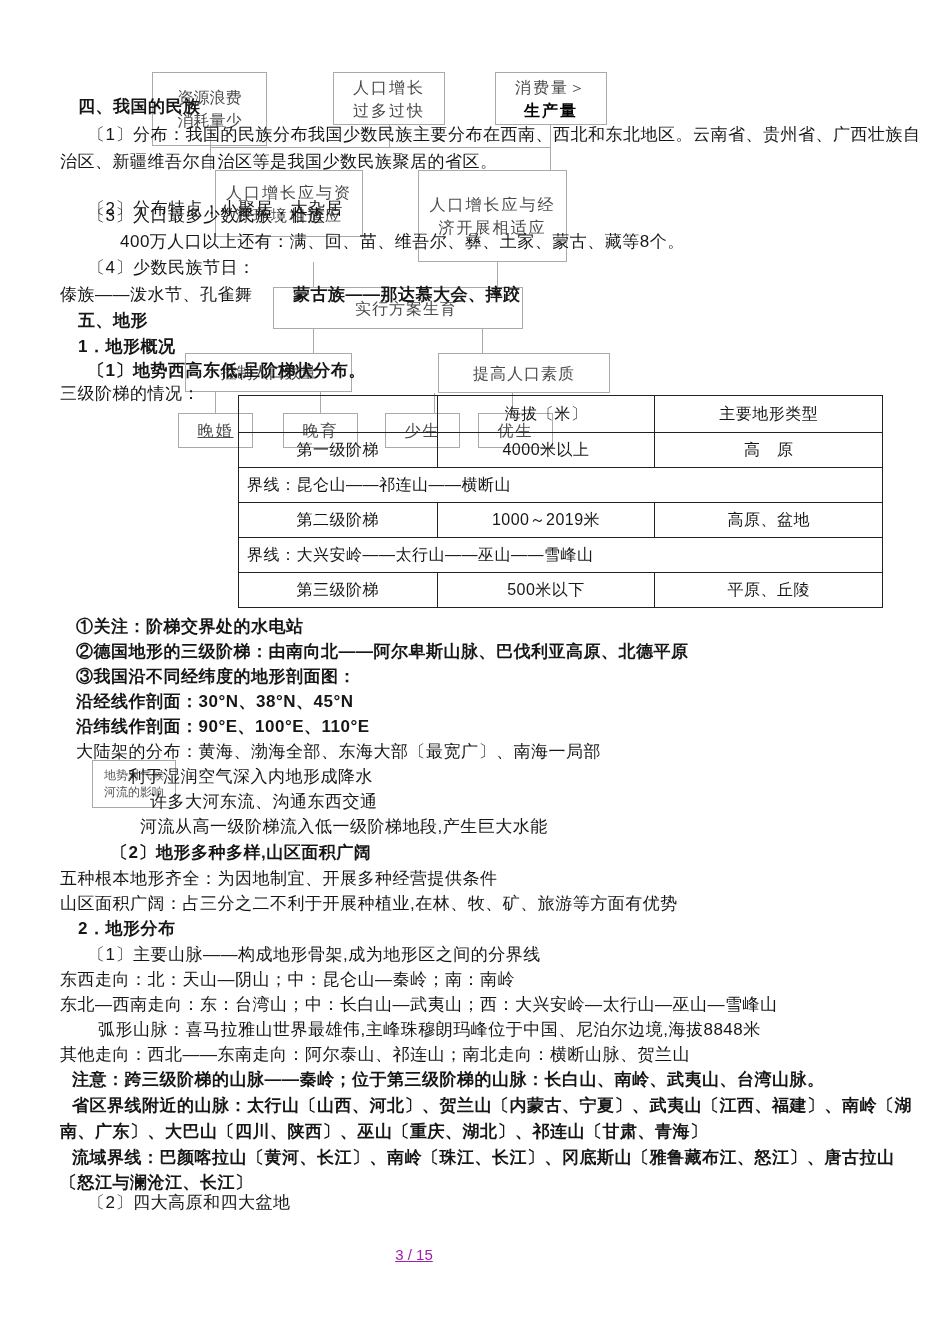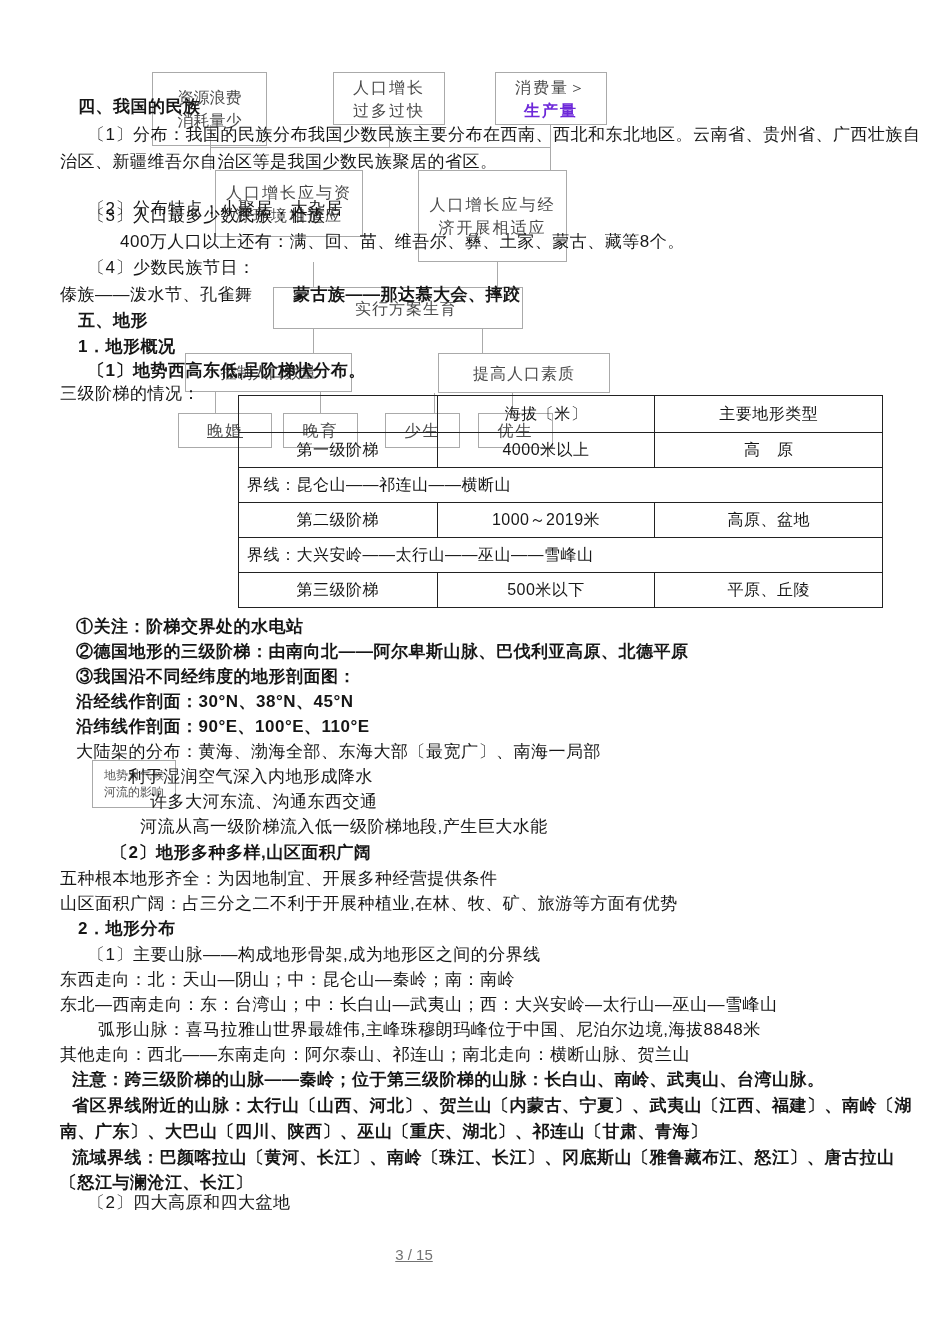--- a/index.html
+++ b/index.html
@@ -21,41 +21,41 @@
   .flowchart { position:absolute; left:0; top:0; width:100%; height:100%; z-index:1; }
   .fbox {
     position:absolute; border:1px solid #aaaaaa; background:transparent;
     display:flex; flex-direction:column; justify-content:center; align-items:center;
     text-align:center; color:#4b4b4b;
     font-family:"DejaVu Serif", serif; font-size:16px; line-height:23px;
     box-sizing:border-box;
   }
   .fbox.vtop { justify-content:flex-start; padding-top:5px; }
   .fbox.small { font-size:12px; line-height:17px; color:#555; }
-  .fb-bold { font-weight:700; color:#6d28d9; font-family:"Liberation Sans", sans-serif; }
+  .fb-bold { font-weight:700; color:#000000; font-family:"Liberation Sans", sans-serif; }
   .conn { position:absolute; background:#aaaaaa; }
   
   .terrain-table {
     position:absolute; left:238px; top:395px; width:645px;
     border-collapse:collapse; z-index:2; background:transparent;
     font-family:"Liberation Sans", sans-serif;
   }
   .terrain-table td {
     border:1px solid #222222; font-size:16px; color:#161616;
     text-align:center; height:34px; padding:0; background:transparent;
     letter-spacing:0.5px;
   }
   .terrain-table tr.hdr td { height:36px; }
   .terrain-table td.span { text-align:left; padding-left:8px; }
   .terrain-table col.c1 { width:199px; }
   .terrain-table col.c2 { width:218px; }
   .terrain-table col.c3 { width:228px; }
   .footer {
     position:absolute; left:0; top:1246px; width:828px; text-align:center;
-    font-size:15px; color:#737373; z-index:3;text-decoration:underline;
+    font-size:15px; color:#a21caf; z-index:3;text-decoration:underline;
   }
 </style>
 </head>
 <body>
 
 <div class="page">
 
   <div class="flowchart">
       <div class="fbox" style="left: 152px; top: 72px; width: 115px; height: 74px;">
         <div>资源浪费</div>
@@ -79,21 +79,21 @@
       </div>
       <div class="fbox" style="left: 273px; top: 287px; width: 250px; height: 42px; letter-spacing: 1px; padding-left: 16px;">
         <div>实行方案生育</div>
       </div>
       <div class="fbox" style="left: 185px; top: 353px; width: 167px; height: 39px;">
         <div>控制人口数量</div>
       </div>
       <div class="fbox" style="left: 438px; top: 353px; width: 172px; height: 40px; letter-spacing: 1px;">
         <div>提高人口素质</div>
       </div>
-      <div class="fbox" style="left: 178px; top: 413px; width: 94px; height: 35px; letter-spacing: 2px; text-decoration: underline;">
+      <div class="fbox" style="left: 178px; top: 413px; width: 75px; height: 35px; letter-spacing: 2px; text-decoration: underline;">
         <div>晚婚</div>
       </div>
       <div class="fbox" style="left: 283px; top: 413px; width: 75px; height: 35px; letter-spacing: 2px;">
         <div>晚育</div>
       </div>
       <div class="fbox" style="left: 385px; top: 413px; width: 75px; height: 35px; letter-spacing: 2px;">
         <div>少生</div>
       </div>
       <div class="fbox" style="left: 478px; top: 413px; width: 75px; height: 35px; letter-spacing: 2px;">
         <div>优生</div>

